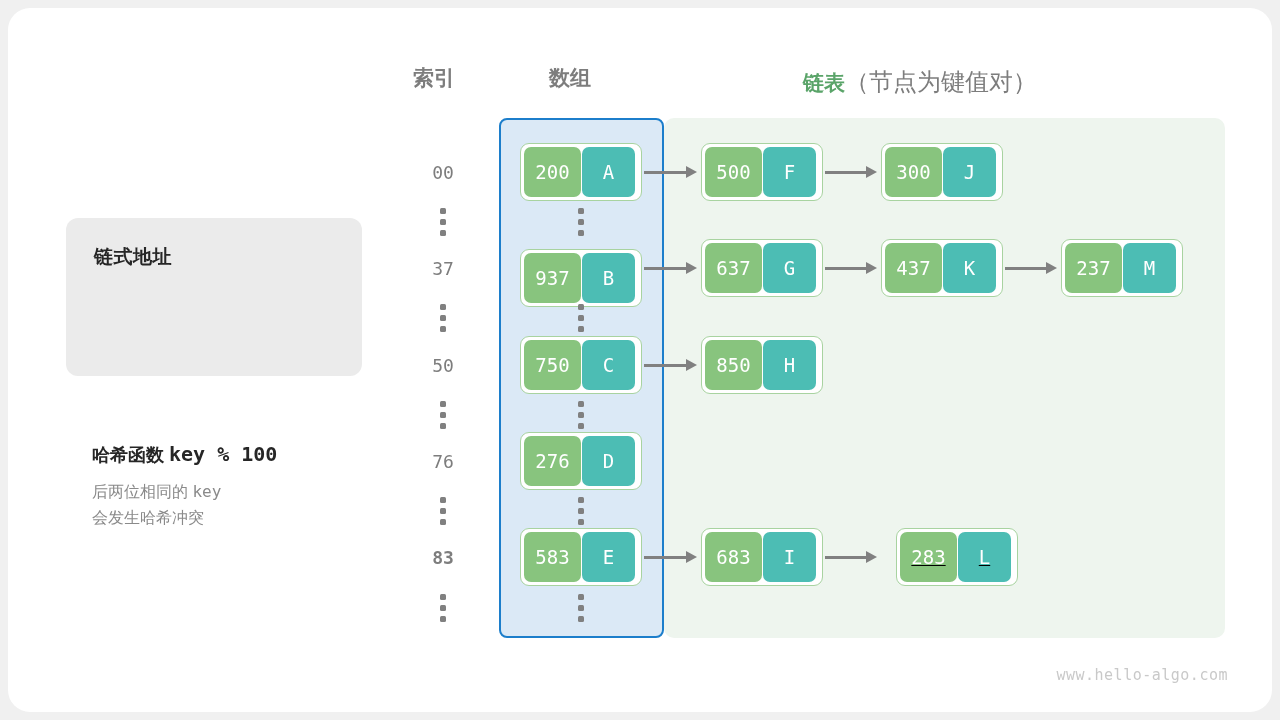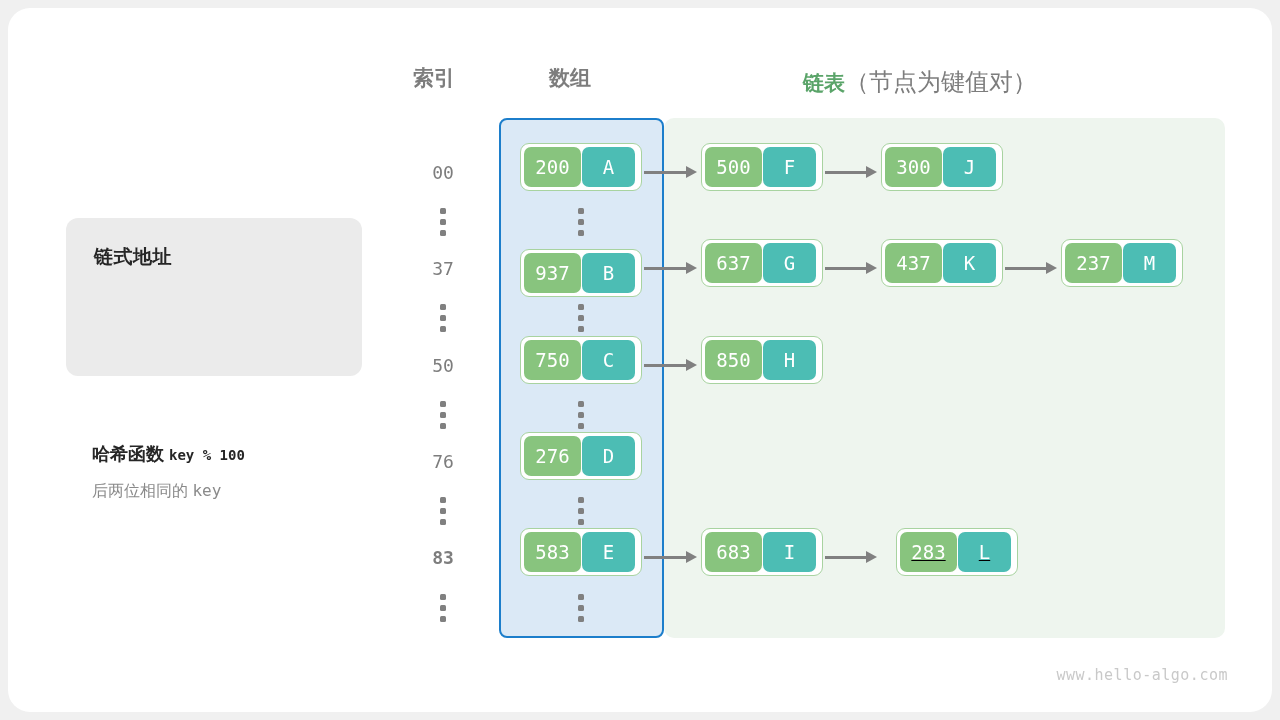--- a/index.html
+++ b/index.html
@@ -80,21 +80,21 @@
   }
   #hash-note .title {
     font-size: 18px;
     font-weight: bold;
     color: #262626;
     white-space: nowrap;
     margin-bottom: 12px;
   }
   #hash-note .title .mono {
     font-family: "DejaVu Sans Mono", "Liberation Mono", monospace;
-    font-size: 14px;
+    font-size: 20px;
     font-weight: bold;
   }
   #hash-note .body {
     font-size: 16px;
     color: #8a8a8a;
     line-height: 1.62;
   }
   #hash-note .body .mono {
     font-family: "DejaVu Sans Mono", "Liberation Mono", monospace;
     font-size: 16px;
@@ -126,21 +126,21 @@
     width: 60px;
     text-align: center;
     font-family: "DejaVu Sans Mono", "Liberation Mono", monospace;
     font-size: 18px;
     color: #7d7d7d;
   }
 
   
   .node {
     position: absolute;
-    height: 48px;
+    height: 58px;
     background: #ffffff;
     border: 1.6px solid #a8d3a0;
     border-radius: 9px;
     box-sizing: border-box;
     display: flex;
     align-items: center;
     padding: 3px;
     gap: 1px;
   }
   .node .key, .node .val {
@@ -229,20 +229,21 @@
     </div>
 
     <div id="hash-note">
       <div class="title">
         <span>哈希函数</span>
         <span class="mono">key % 100</span>
       </div>
       <div class="body">
         <div><span>后两位相同的</span>
           <span class="mono">key</span></div>
+        <div>会发生哈希冲突</div>
       </div>
     </div>
 
     <div id="array-panel"></div>
     <div id="list-panel"></div>
 
     <div id="rows-layer">
         <div class="index-label" style="left: 405px; top: 154px;">00</div>
         <div class="node" style="left: 512px; top: 135px; width: 122px;">
           <div class="key">200</div>

